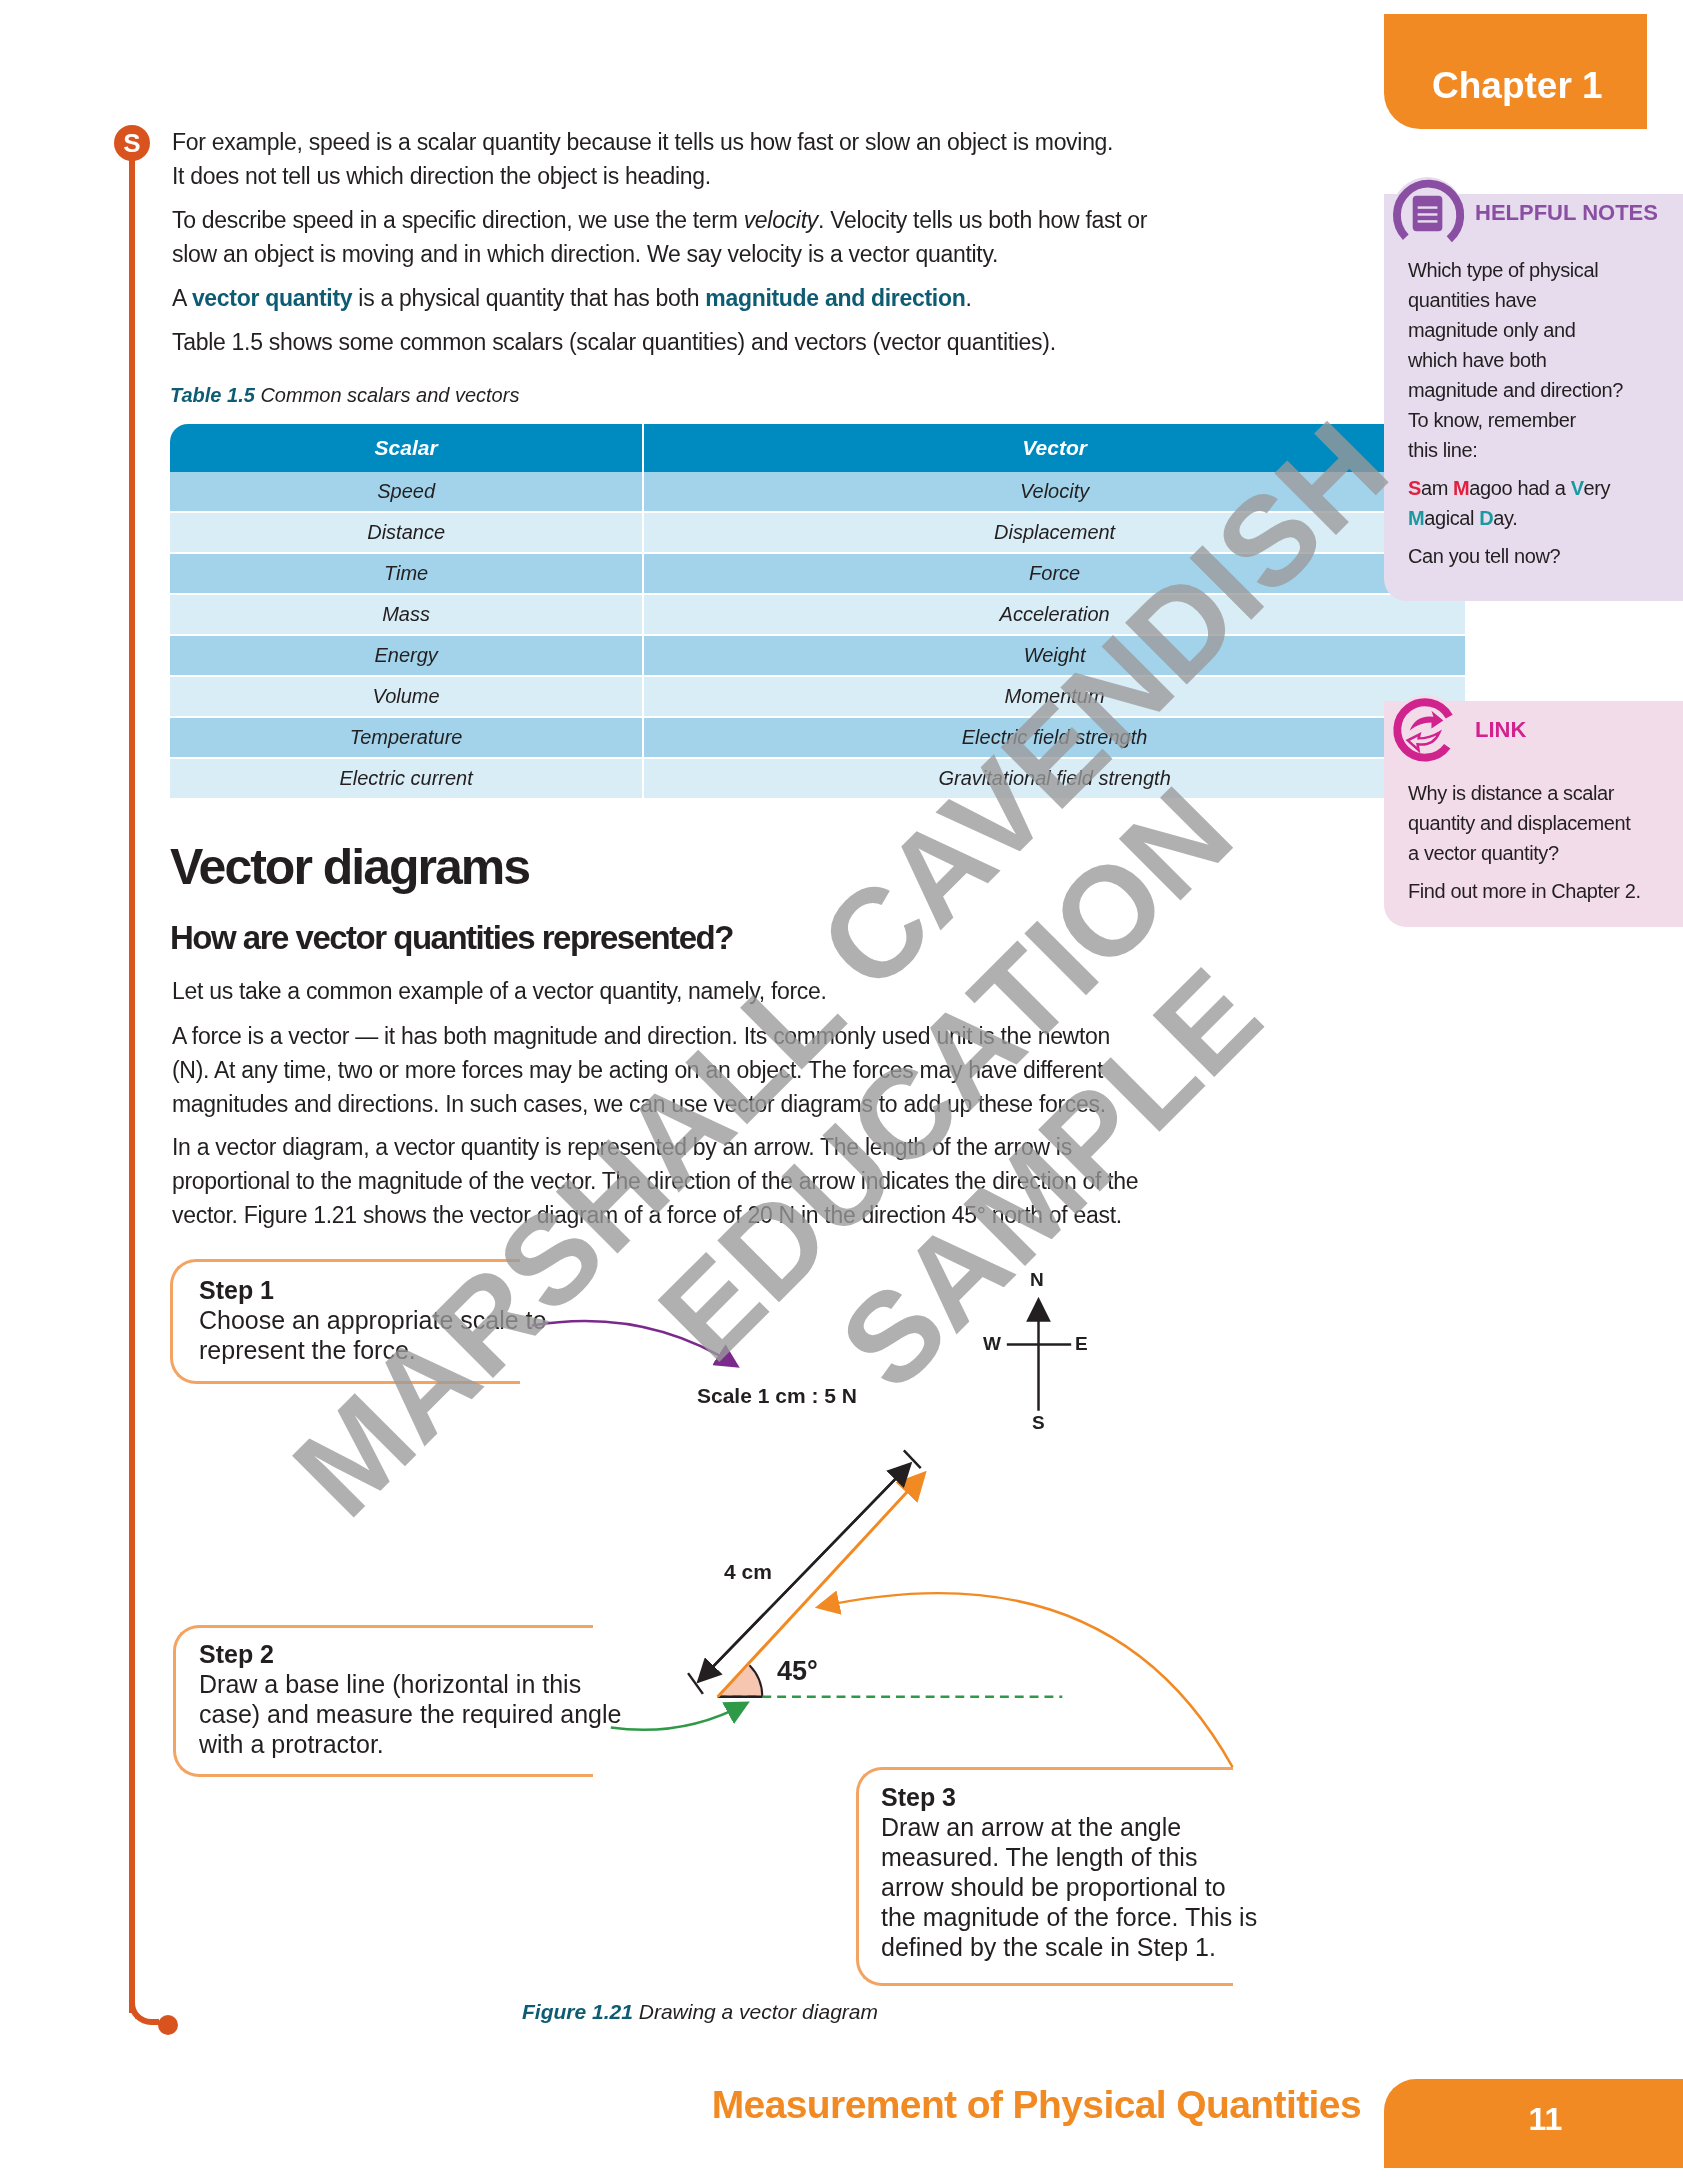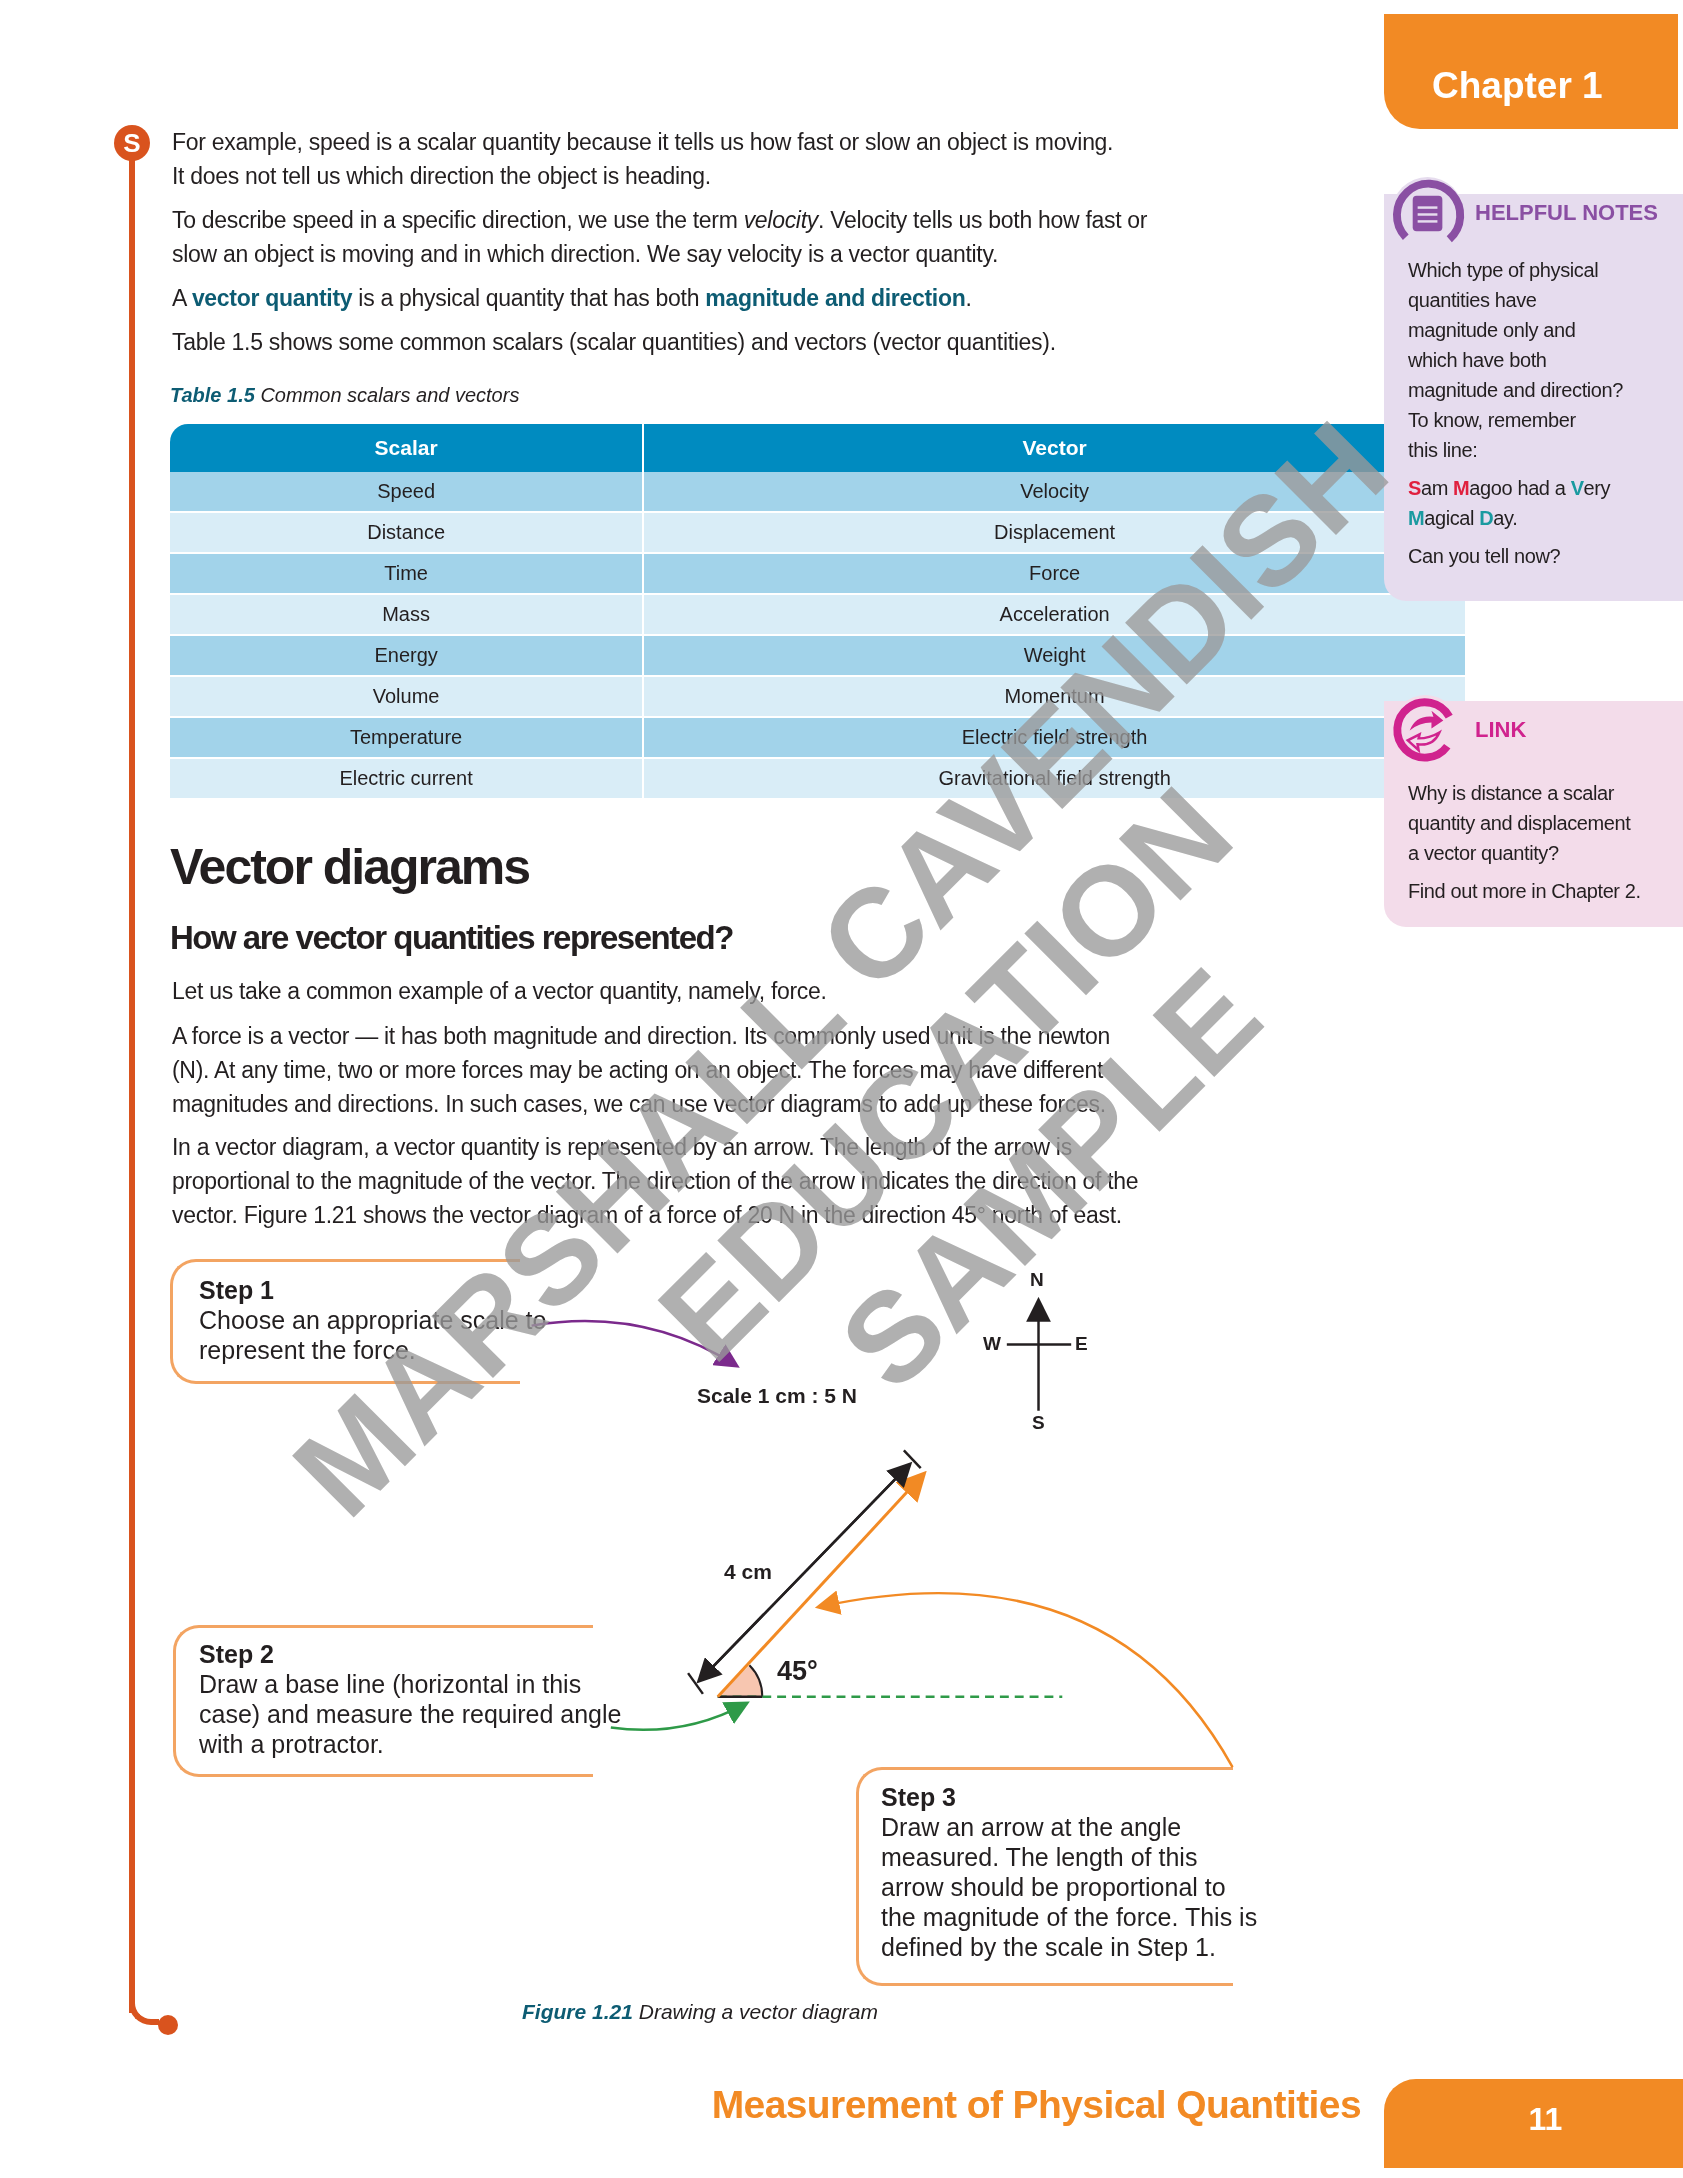--- a/index.html
+++ b/index.html
@@ -1,32 +1,32 @@
 <!DOCTYPE html>
 <html><head>
 <meta charset="utf-8">
 <style>
   html, body { margin:0; padding:0; }
   body { width:1683px; height:2178px; position:relative; background:#ffffff; overflow:hidden;
          font-family:"Liberation Sans", sans-serif; color:#231f20; }
   .abs { position:absolute; }
   .body-text { position:absolute; left:172px; font-size:23px; line-height:34px; color:#231f20; letter-spacing:-0.3px; }
   .teal-bold { color:#0d5c73; font-weight:bold; }
-  .chapter-tab { position:absolute; left:1384px; top:14px; width:294px; height:115px; background:#f28a24;
+  .chapter-tab { position:absolute; left:1384px; top:14px; width:263px; height:115px; background:#f28a24;
                  border-radius:0 0 0 36px; }
   .chapter-tab span { position:absolute; left:48px; top:51px; font-size:37px; font-weight:bold; color:#fff; }
   .rail { position:absolute; left:129px; top:156px; width:6px; height:1857px; background:#d9531e; }
   .rail-curve { position:absolute; left:129px; top:1995px; width:30px; height:30px; border-left:6px solid #d9531e;
                 border-bottom:6px solid #d9531e; border-bottom-left-radius:22px; box-sizing:border-box; }
   .rail-dot { position:absolute; left:158px; top:2015px; width:20px; height:20px; border-radius:50%; background:#d9531e; }
   .s-icon { position:absolute; left:114px; top:125px; width:36px; height:36px; border-radius:50%; background:#d9531e;
             color:#fff; font-weight:bold; font-size:26px; line-height:36px; text-align:center; }
   .table-caption { position:absolute; left:170px; top:384px; font-size:20px; font-style:italic; color:#231f20; }
   .table-caption b { color:#0d5c73; }
-  table.sv { position:absolute; left:170px; top:424px; width:1295px; border-collapse:collapse; }
+  table.sv { position:absolute; left:170px; top:424px; width:1295px; border-collapse:collapse;font-style:italic; }
   table.sv th { background:#008bc0; color:#fff; font-size:21px; font-weight:bold; height:46px; text-align:center; }
   table.sv th:first-child { border-top-left-radius:18px; }
   table.sv th:last-child { border-top-right-radius:18px; }
   table.sv td { height:39px; font-size:20px; text-align:center; padding:0; }
   table.sv tr:nth-child(odd) td { background:#a2d3ea; }
   table.sv tr:nth-child(even) td { background:#d9edf7; }
   table.sv th + th, table.sv td + td { border-left:2px solid #ffffff; }
   table.sv tr td { border-bottom:2px solid #ffffff; }
   .h1 { position:absolute; left:170px; top:838px; font-size:50px; font-weight:bold; letter-spacing:-2px; color:#231f20; }
   .h2 { position:absolute; left:170px; top:919px; font-size:33px; font-weight:bold; letter-spacing:-1.5px; color:#231f20; }

